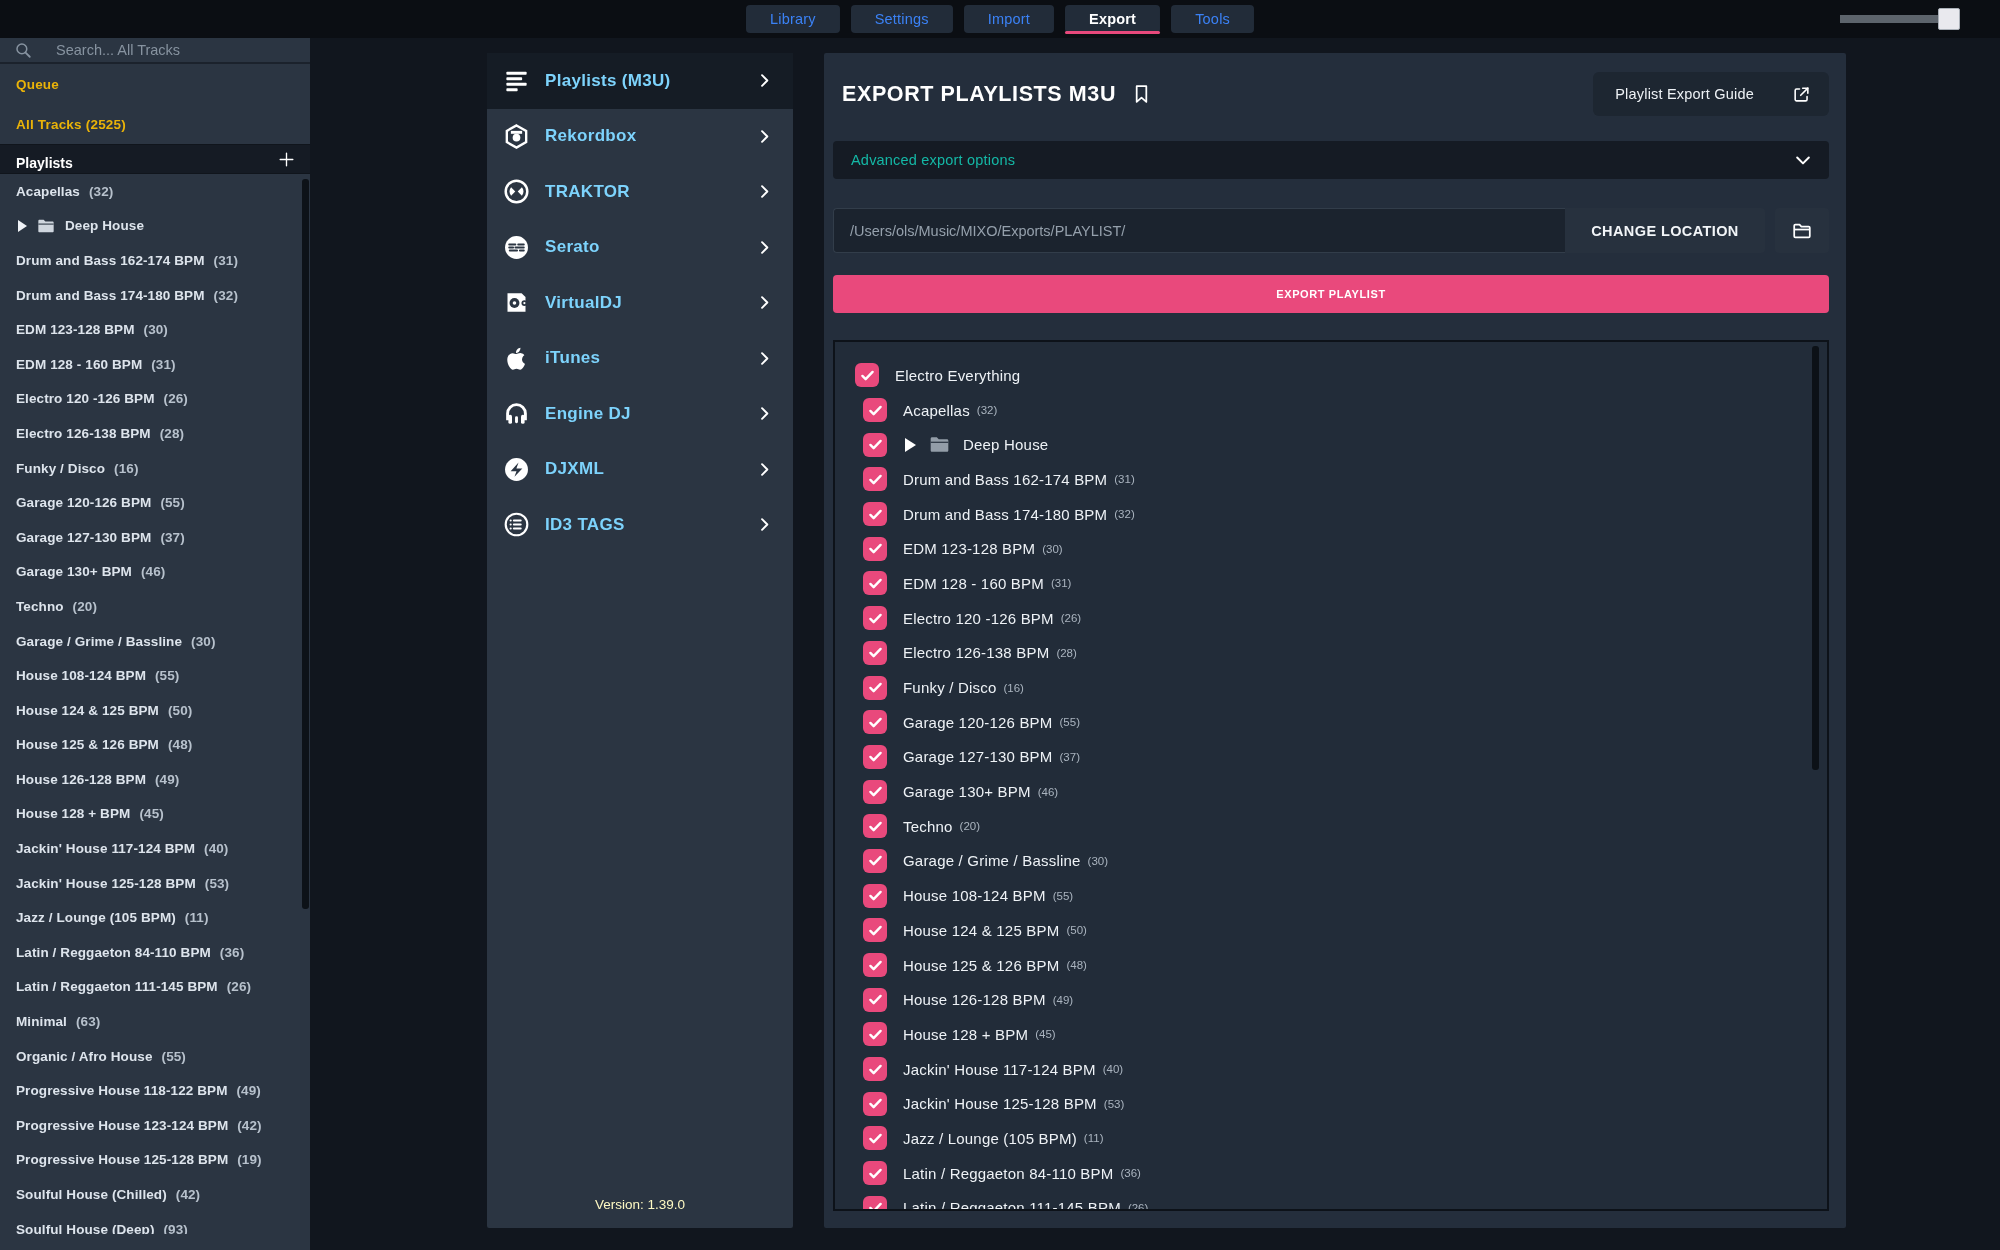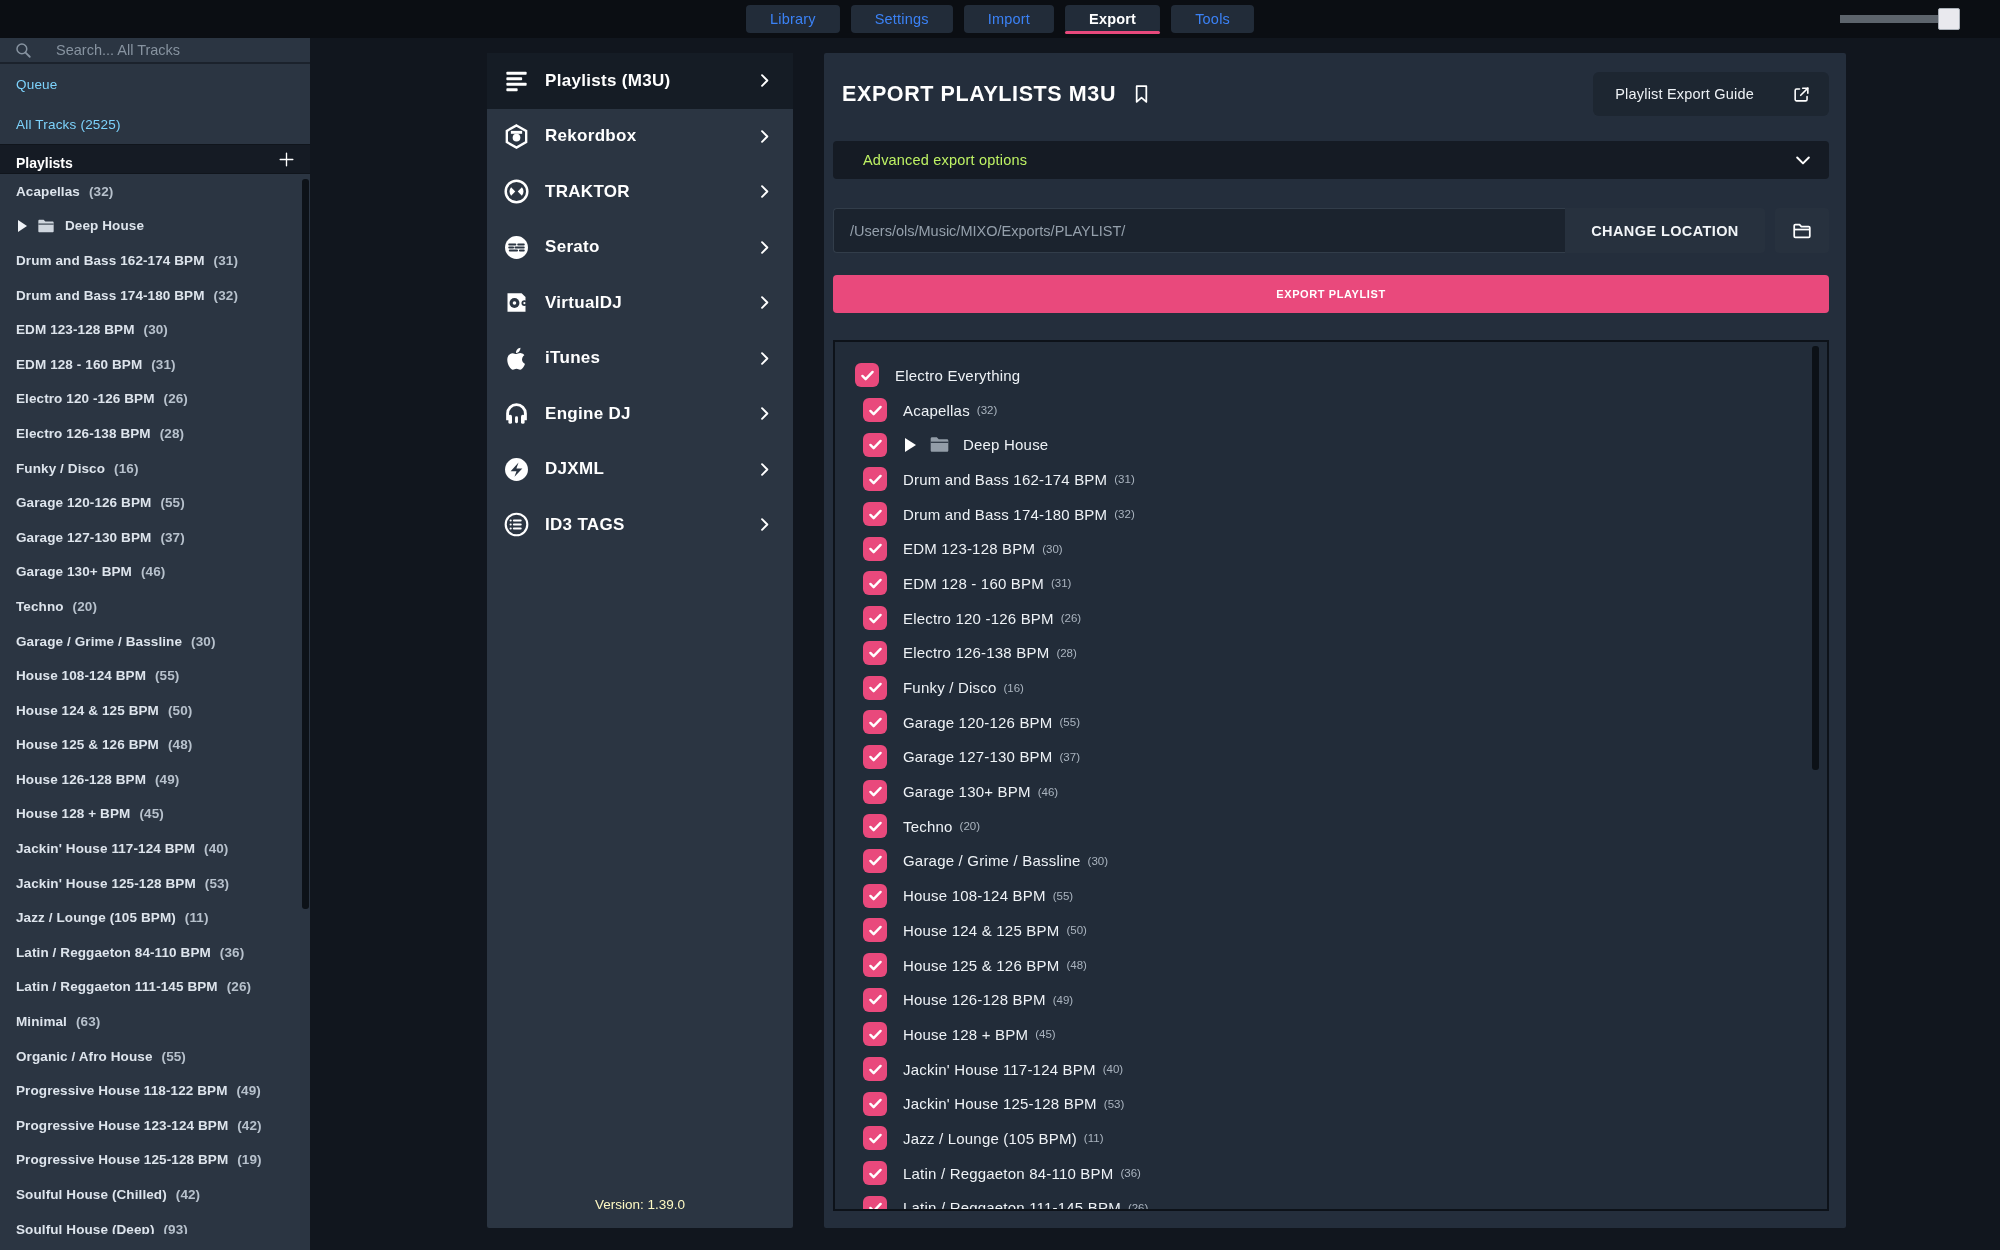--- a/index.html
+++ b/index.html
@@ -21,22 +21,22 @@
   .zoom-slider .thumb { position:absolute; right:0; top:0; width:22px; height:22px; background:#e9e9ee;
     border:1px solid #aab0b8; border-radius:2px; }
 
   
   .sidebar { position:absolute; left:0; top:38px; width:310px; height:1212px; background:#2b3542; overflow:hidden; }
   .search-row { display:flex; align-items:center; height:26px; padding:0 14px; gap:24px; border-bottom:2px solid #1b222c; }
   .search-row svg { width:18px; height:18px; flex:0 0 auto; }
   .search-input { flex:1; background:transparent; border:none; outline:none; color:#cfd7df; font-size:14.5px;
     font-family:inherit; }
   .search-input::placeholder { color:#8793a0; }
-  .side-static { height:40px; display:flex; align-items:center; padding:0 16px; color:#7dd3fc;
-    font-size:13.5px; font-weight:400; letter-spacing:.2px; cursor:pointer; }
+  .side-static { height:40px; display:flex; align-items:center; padding:0 16px; color:#eab308;
+    font-size:13.5px; font-weight:700; letter-spacing:.2px; cursor:pointer; }
   .pl-header { height:30px; background:#151b24; border-top:1px solid #10151c; border-bottom:1px solid #10151c;
     display:flex; align-items:center; justify-content:space-between; padding:0 14px 0 16px; cursor:default; }
   .pl-header span { color:#ffffff; font-size:14px; font-weight:700;margin-top:8px; }
   .pl-header svg { width:19px; height:19px; cursor:pointer; }
   .pl-list { position:relative; height:calc(1212px - 42px - 80px - 30px); overflow:hidden; }
   .side-item { height:34.6px; display:flex; align-items:center; padding:0 18px 0 16px; gap:9px; cursor:pointer;
     color:#dde4ec; font-size:13.5px; font-weight:700; white-space:nowrap; letter-spacing:.1px; }
   .side-item .count { color:#b7c1cc; font-weight:700; }
   .side-item .caret { width:0; height:0; border-left:9px solid #f0f3f7; border-top:6px solid transparent;
     border-bottom:6px solid transparent; margin-left:2px; }
@@ -45,36 +45,36 @@
 
   
   .card { position:absolute; top:53px; height:1175px; background:#2c3644; border-radius:2px; }
 
   
   .formats { left:487px; width:306px; background:#2b3542; }
   .fmt-row { height:55.5px; display:flex; align-items:center; padding:0 20px 0 16px; gap:15px; cursor:pointer; }
   .fmt-row.active { background:#151c25; }
   .fmt-row .fmt-icon { width:27px; height:27px; flex:0 0 auto; display:flex; align-items:center; }
   .fmt-row .fmt-icon svg { width:27px; height:27px; }
-  .fmt-label { flex:1; color:#ffffff; font-size:17px; font-weight:700; letter-spacing:.3px; }
+  .fmt-label { flex:1; color:#7dd3fc; font-size:17px; font-weight:700; letter-spacing:.3px; }
   .fmt-chev { width:17px; height:17px; }
   .version { position:absolute; left:0; right:0; bottom:16px; text-align:center; color:#fef9c3; font-size:13.5px; }
 
   
   .export-card { left:824px; width:1022px; background:#242e3c; padding:0 17px 0 9px; }
   .exp-header { display:flex; align-items:center; margin-top:18px; height:46px; }
   .exp-title { color:#ffffff; font-size:21.5px; font-weight:700; letter-spacing:.6px; margin-left:9px; }
   .bookmark { width:21px; height:24px; margin-left:15px; }
   .guide-btn { margin-left:auto; height:44px; background:#1d2631; border:none; border-radius:6px; color:#eef2f6;
     font-size:14.5px; font-family:inherit; display:flex; align-items:center; gap:38px; padding:0 18px 0 22px;
     cursor:pointer; letter-spacing:.2px; }
   .guide-btn svg { width:19px; height:19px; }
   .adv-bar { margin-top:24px; height:38px; background:#151b24; border-radius:4px; display:flex; align-items:center;
     justify-content:space-between; padding:0 16px 0 18px; cursor:pointer; }
-  .adv-bar span { color:#bef264; font-size:14.5px; letter-spacing:.2px;margin-left:12px; }
+  .adv-bar span { color:#14b8a6; font-size:14.5px; letter-spacing:.2px; }
   .adv-bar svg { width:20px; height:20px; }
   .path-row { margin-top:29px; height:45px; display:flex; }
   .path-input { flex:1; background:#1b232e; border:1px solid #323d4a; border-right:none; border-radius:4px 0 0 4px;
     color:#95a0ac; font-size:14.5px; padding:0 16px; font-family:inherit; outline:none; }
   .chg-btn { width:200px; background:#27313e; border:none; color:#f2f5f8; font-size:14.5px; font-weight:700;
     letter-spacing:.4px; cursor:pointer; font-family:inherit; border-radius:0 4px 4px 0; }
   .folder-btn { width:54px; margin-left:10px; background:#27313e; border:none; border-radius:4px; cursor:pointer;
     display:flex; align-items:center; justify-content:center; }
   .folder-btn svg { width:22px; height:22px; }
   .export-btn { margin-top:22px; height:38px; width:100%; background:var(--accent); border:none; border-radius:4px;

